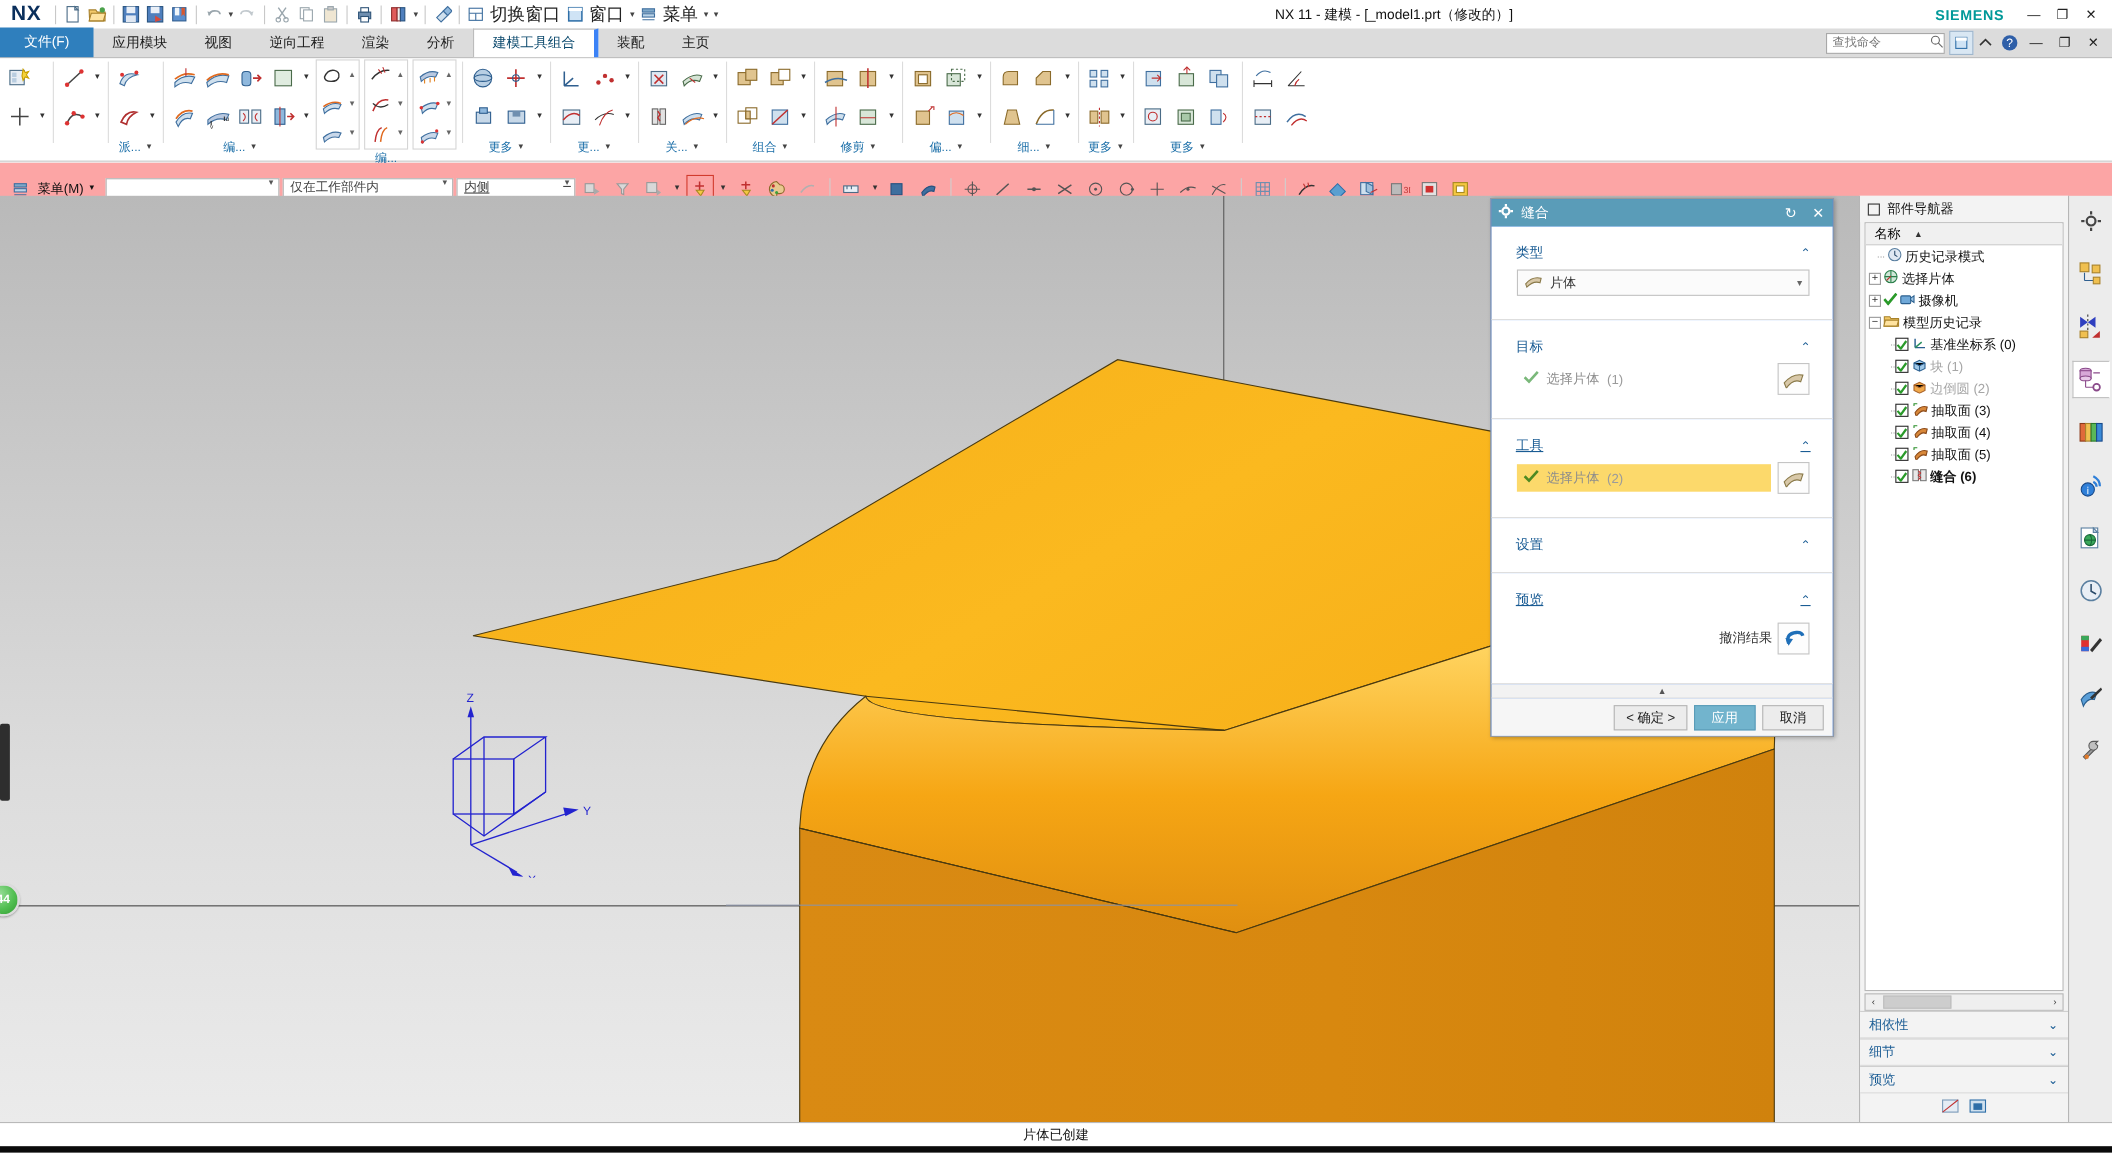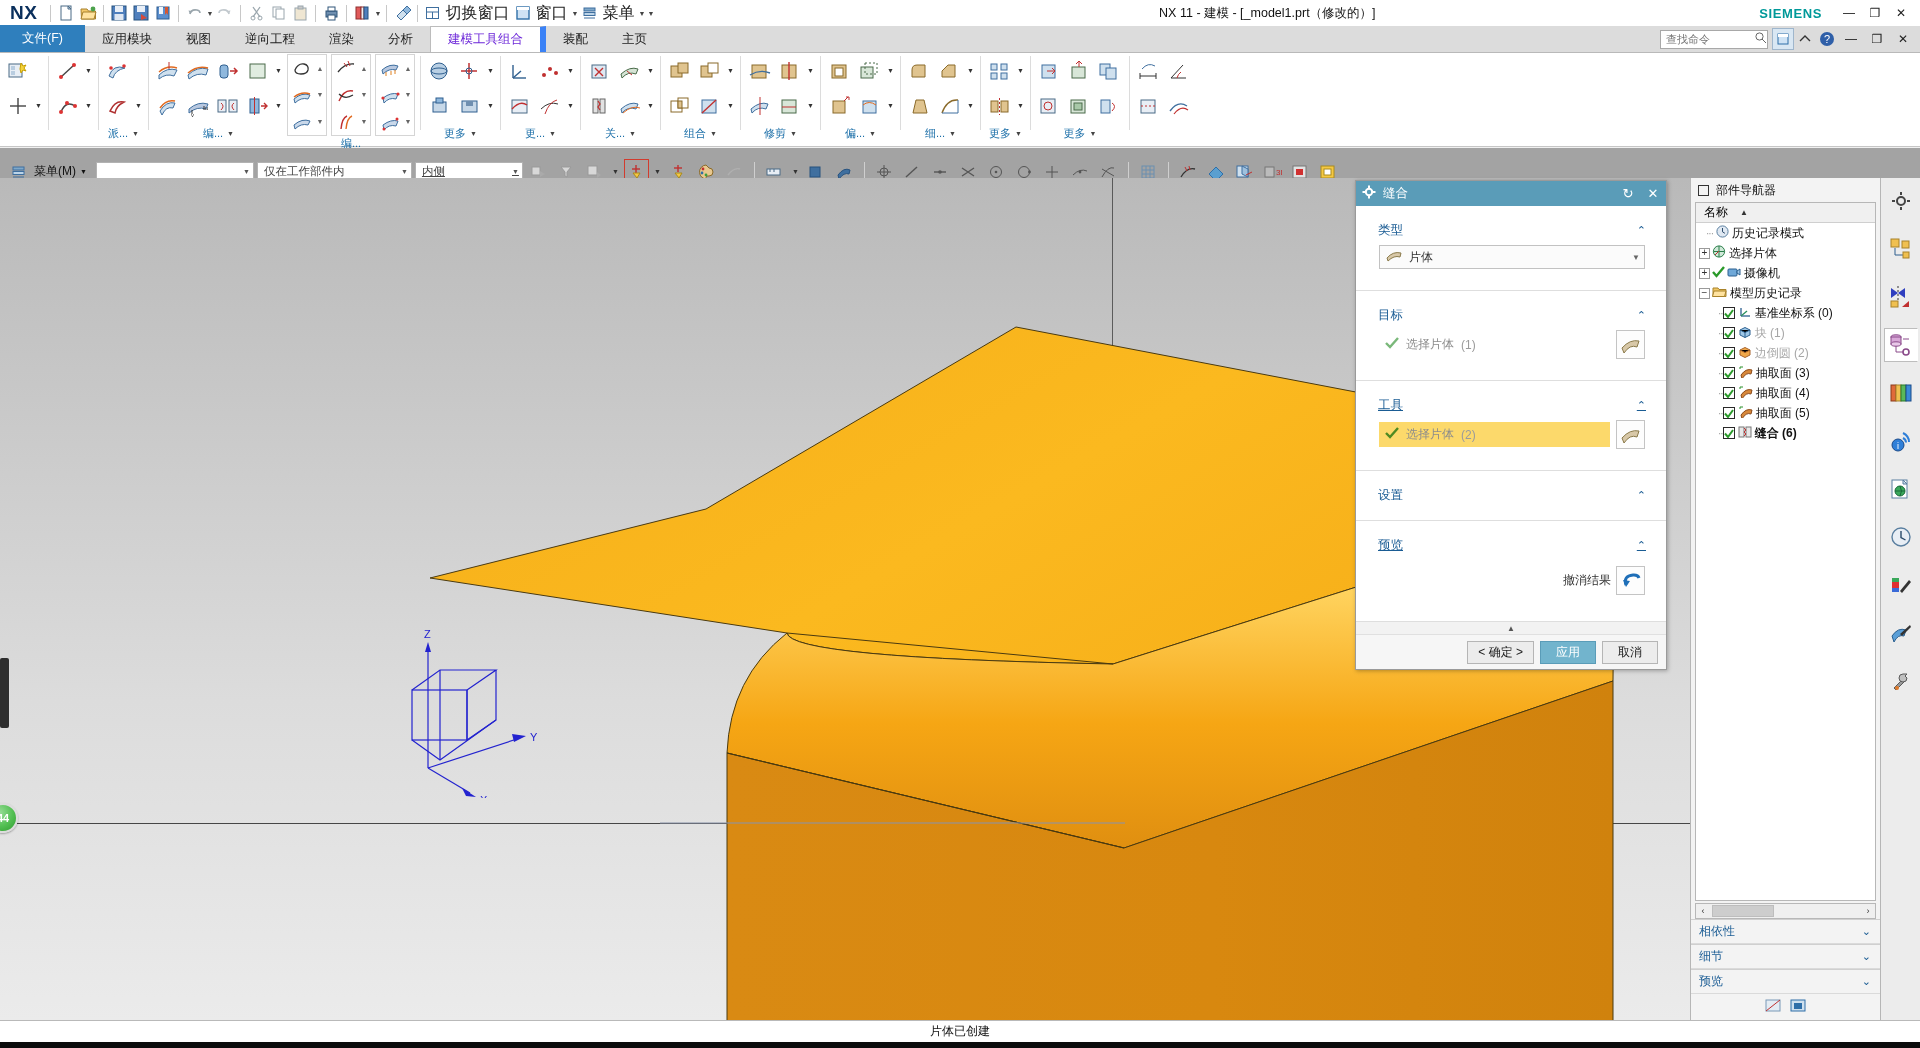--- a/index.html
+++ b/index.html
@@ -33,22 +33,22 @@
   
   .tabbar{
     position:absolute; left:0; top:26px; width:1920px; height:27px;
     background:#dcdcdc; display:flex; align-items:flex-end; border-bottom:1px solid #b9b9b9;
   }
   .tab{
     height:26px; padding:0 17px; display:flex; align-items:center; justify-content:center;
     font-size:12.5px; color:#1b1b1b; cursor:default; white-space:nowrap;
   }
   .tab.file{ background:#2f7fbd; color:#fff; padding:0 22px; height:27px;}
-  .tab.active{ background:#fff; color:#6d28d9; border-left:1px solid #bcbcbc;
-               border-right:6px solid #3b82f6; border-top:1px solid #bcbcbc; }
+  .tab.active{ background:#fff; color:#0c4a6e; border-left:1px solid #bcbcbc;
+               border-right:4px solid #3b82f6; border-top:1px solid #bcbcbc; }
   .tabbar-right{ margin-left:auto; display:flex; align-items:center; padding-right:4px; height:26px;}
   .search-box{
     width:108px; height:19px; background:#fff; border:1px solid #a8a8a8;
     display:flex; align-items:center; padding:0 2px 0 5px; margin-right:4px;
   }
   .search-box input{ border:0; outline:0; width:88px; font-size:11px; color:#9a9a9a;
                      font-family:"Liberation Sans",sans-serif; background:transparent;}
   .tb-ic{ width:22px; height:22px; display:flex; align-items:center; justify-content:center; }
   .tb-ic.sel{ border:1px solid #9fb6cc; background:#d9e7f3; }
 
@@ -69,26 +69,26 @@
            font-size:7px; color:#333; }
   .stackbox{ border:1px solid #d5d5d5; display:flex; flex-direction:column;
              height:82px; justify-content:space-around; padding:0 1px; margin:1px 2px 0 2px;}
   .stackrow{ display:flex; align-items:center; height:26px;}
   .stackrow .ric{ width:26px; height:25px;}
   .stackcar{ width:10px; text-align:center; font-size:7px; color:#666; }
 
   
   .selbar{
     position:absolute; left:0; top:148px; width:1920px; height:48px;
-    background:#a3a3a3; border-bottom:1px solid #c9c9c9; display:flex; align-items:center;
+    background:#fca5a5; border-bottom:1px solid #c9c9c9; display:flex; align-items:center;
     padding-left:6px; gap:3px;
   }
   .menu-btn{ display:flex; align-items:center; gap:4px; font-size:12px; color:#111; padding-right:6px;}
   .combo{
-    height:20px; border:1px solid #b2b2b2; background:#fff; display:flex; align-items:center;
+    height:20px; border:1px solid #b2b2b2; background:#fff; display:flex; 
     justify-content:space-between; padding:0 3px 0 6px; font-size:11.5px; color:#444;
   }
   .combo .cv{ font-size:7px; color:#555; }
   .sb-ic{ width:25px; height:26px; display:flex; align-items:center; justify-content:center;}
   .sb-ic.redbox{ border:1px solid #d23b2e; }
   .sb-car{ width:11px; text-align:center; font-size:7px; color:#333; }
   .sb-sep{ width:1px;height:19px;background:#cfcfcf;margin:0 4px;}
 
   
   .graphics{

